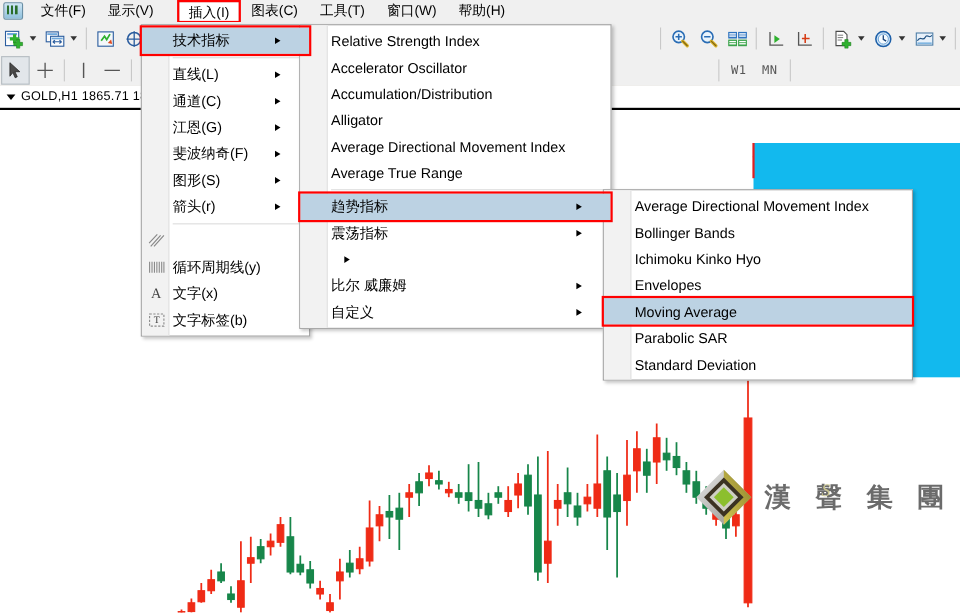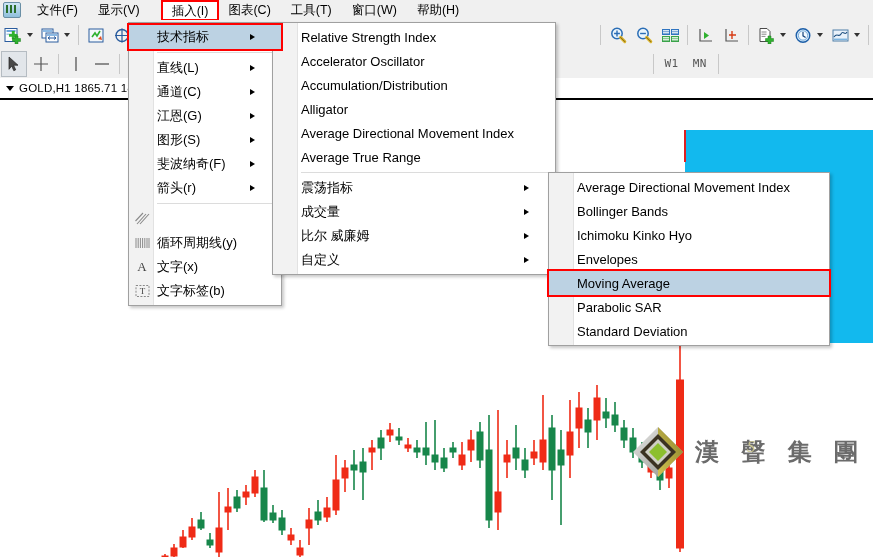--- a/index.html
+++ b/index.html
@@ -438,25 +438,25 @@
         </div>
         <div class="mrow">
           <span class="lbl">通道(C)</span>
           <span class="arw"></span>
         </div>
         <div class="mrow">
           <span class="lbl">江恩(G)</span>
           <span class="arw"></span>
         </div>
         <div class="mrow">
+          <span class="lbl">斐波纳奇(F)</span>
+          <span class="arw"></span>
+        </div>
+        <div class="mrow">
           <span class="lbl">图形(S)</span>
-          <span class="arw"></span>
-        </div>
-        <div class="mrow">
-          <span class="lbl">斐波纳奇(F)</span>
           <span class="arw"></span>
         </div>
         <div class="mrow">
           <span class="lbl">箭头(r)</span>
           <span class="arw"></span>
         </div>
         <div class="mdiv"></div>
         <div class="mrow">
           <span class="micon">
             <svg width="15" height="14" viewBox="0 0 15 14">
@@ -505,26 +505,29 @@
         <div class="mrow">
           <span class="lbl">Alligator</span>
         </div>
         <div class="mrow">
           <span class="lbl">Average Directional Movement Index</span>
         </div>
         <div class="mrow">
           <span class="lbl">Average True Range</span>
         </div>
         <div class="mdiv"></div>
+        <div class="mrow hl redbox">
+          <span class="lbl">趋势指标</span>
+          <span class="arw"></span>
+        </div>
         <div class="mrow">
           <span class="lbl">震荡指标</span>
           <span class="arw"></span>
         </div>
         <div class="mrow">
-          <span class="lbl">成交量</span>
           <span class="arw"></span>
         </div>
         <div class="mrow">
           <span class="lbl">比尔 威廉姆</span>
           <span class="arw"></span>
         </div>
         <div class="mrow">
           <span class="lbl">自定义</span>
           <span class="arw"></span>
         </div>

